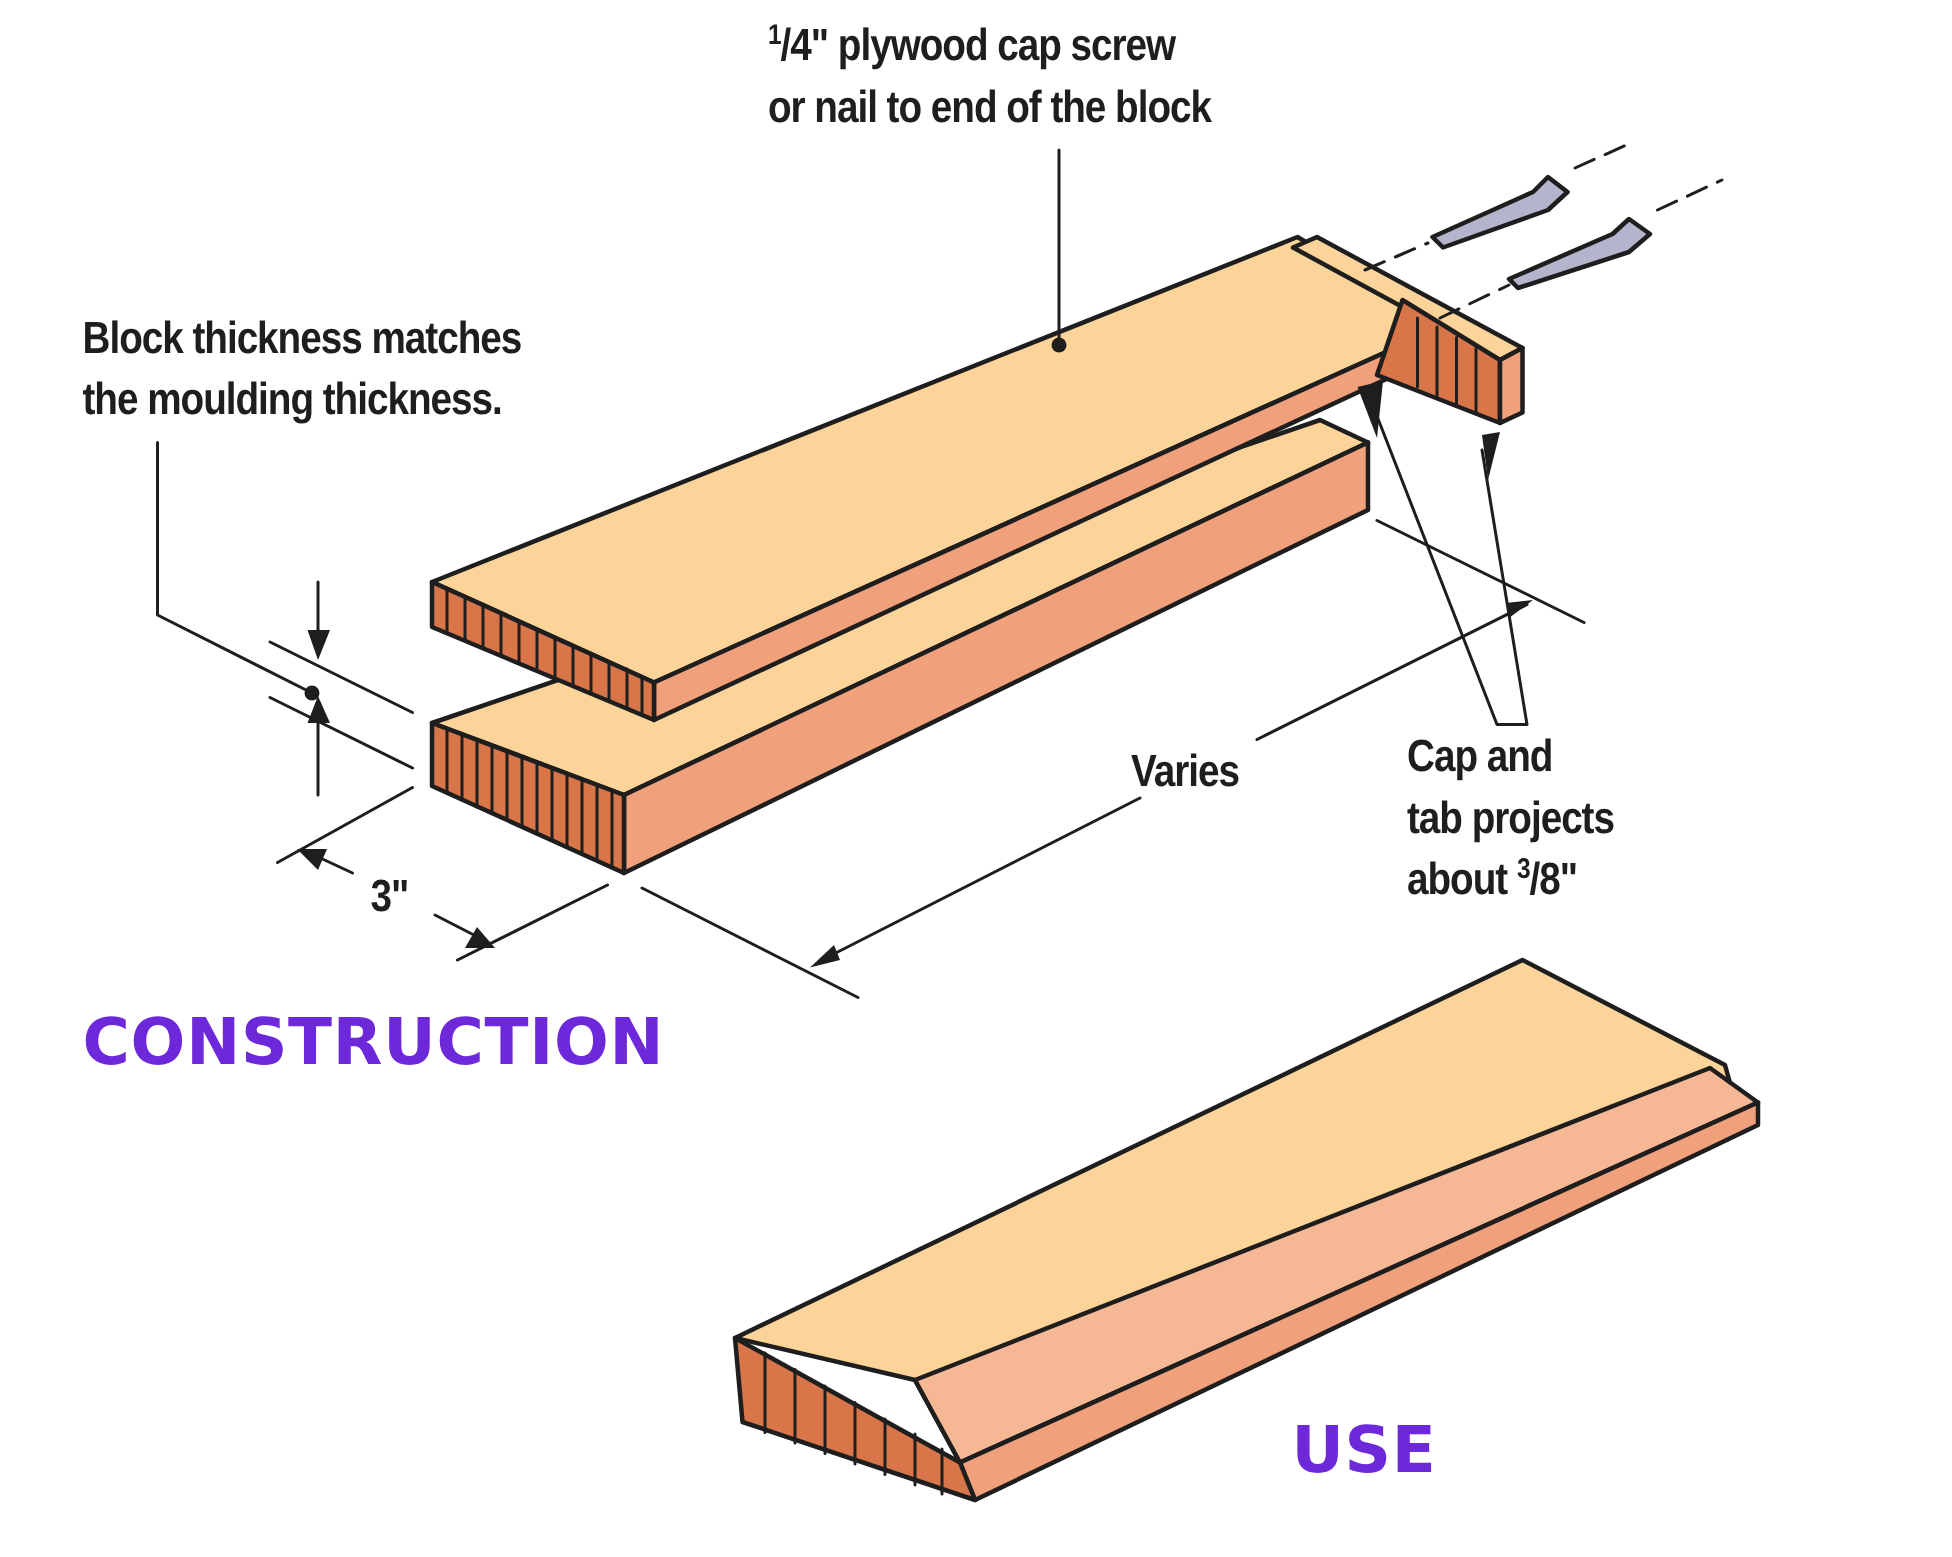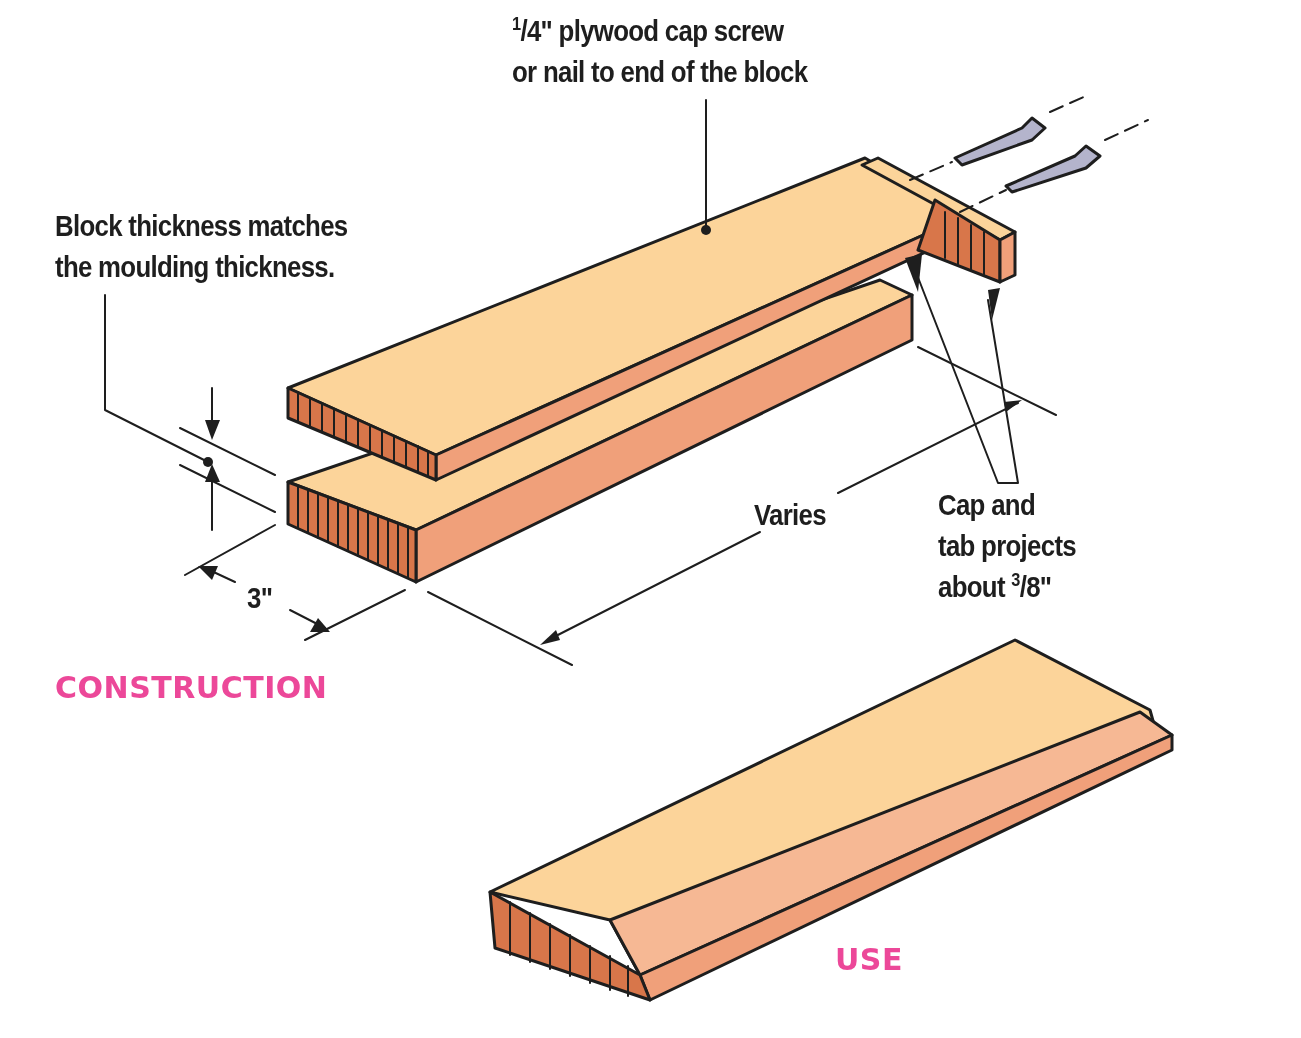--- a/index.html
+++ b/index.html
@@ -1,20 +1,20 @@
 <!DOCTYPE html>
 <html><head>
 <meta charset="utf-8">
 <style>
   html, body { margin: 0; padding: 0; background: #ffffff; }
   #stage { position: relative; width: 1301px; height: 1038px; overflow: hidden; background: #fff; }
   svg.art { position: absolute; left: 0; top: 0; }
   .lbl { position: absolute; font-family: "Liberation Sans", sans-serif; font-weight: bold; color: #1e1e1e; line-height: 41px; font-size: 30px; letter-spacing: -0.8px; transform: scaleX(0.86); transform-origin: left top; white-space: nowrap; }
   .lbl sup { font-size: 19px; vertical-align: 11px; line-height: 0; }
-  .title { position: absolute; font-family: "DejaVu Sans", sans-serif; font-weight: bold; color: #ec4899; font-size: 30px; letter-spacing: 0.5px; white-space: nowrap; }
+  .title { position: absolute; font-family: "DejaVu Sans", sans-serif; font-weight: bold; color: #6d28d9; font-size: 43px; letter-spacing: 0.5px; white-space: nowrap; }
 </style>
 </head>
 <body>
 
 <div id="stage">
   <svg class="art" width="1301" height="1038" viewBox="0 0 1301 1038">
     <g stroke="#1e1e1e" stroke-width="3" stroke-linejoin="round" stroke-linecap="round">
 
       <g>
         <polygon points="288,482 880,280 912,295 416,530" fill="#fcd49a"></polygon>
@@ -142,14 +142,14 @@
   <div class="lbl" style="left:938px; top:484px;">
     <div>Cap and</div>
     <div>tab projects</div>
     <div><span>about </span><sup>3</sup><span>/8"</span></div>
   </div>
 
   <div class="lbl" style="left:247px; top:577px;">3"</div>
   <div class="lbl" style="left:754px; top:494px;">Varies</div>
 
   <div class="title" style="left:55px; top:670px;">CONSTRUCTION</div>
-  <div class="title" style="left:835px; top:942px;">USE</div>
+  <div class="title" style="left:861px; top:942px;">USE</div>
 </div>
 
 </body></html>

